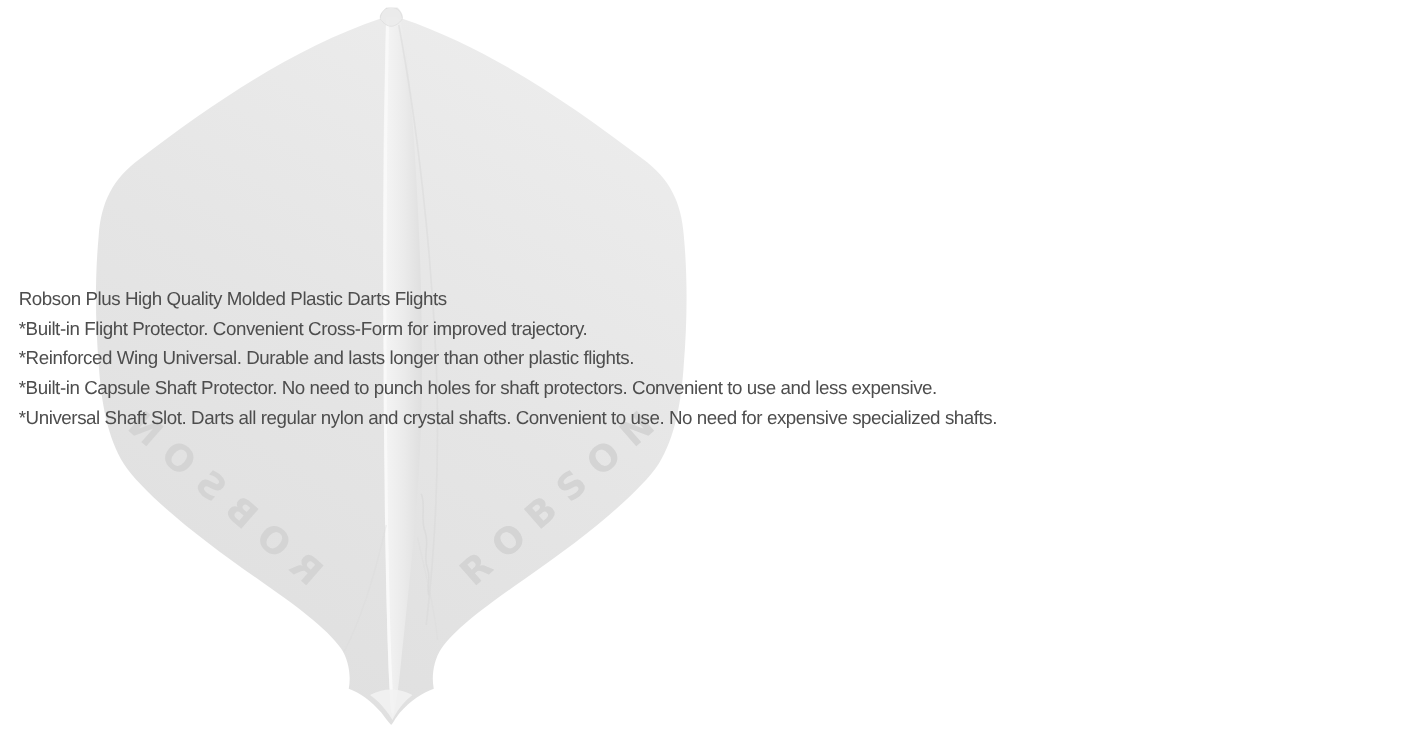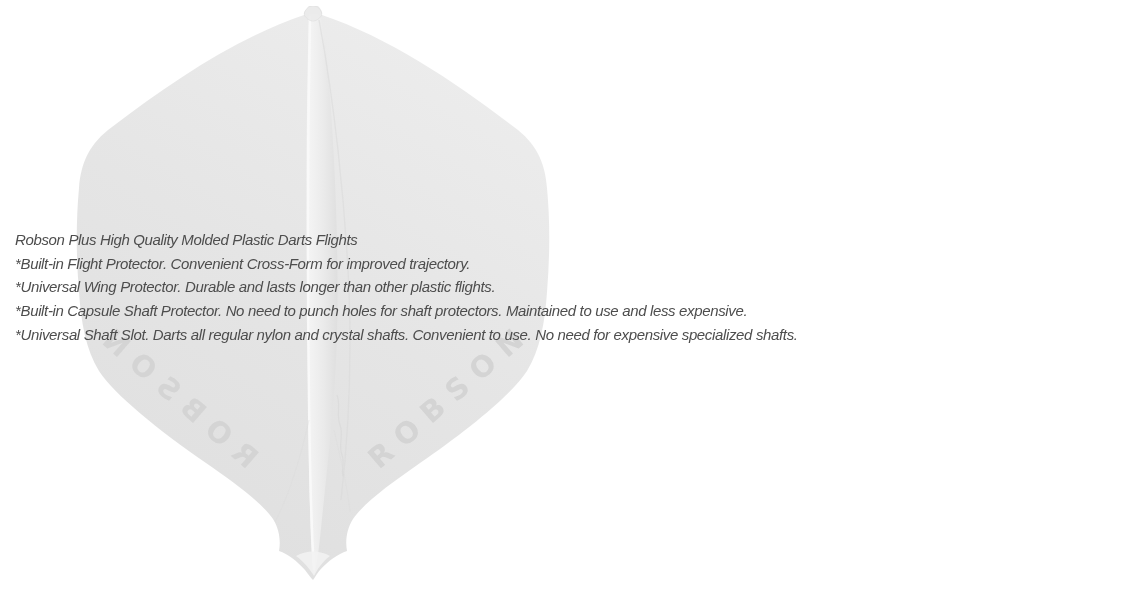--- a/index.html
+++ b/index.html
@@ -23,21 +23,21 @@
     position: absolute;
     left: 15px;
     top: 228px;
     z-index: 2;
     color: #4d4d4d;
     font-size: 15px;
     line-height: 23.7px;
     letter-spacing: -0.35px;
     white-space: nowrap;
   }
-  .description p { margin: 0; padding: 0; font-style: italic; }
+  .description p { margin: 0; padding: 0; }
   .molded-text {
     font-family: "DejaVu Sans", sans-serif;
     font-weight: bold;
   }
 </style>
 </head>
 <body>
 
 <div class="page">
 
@@ -109,18 +109,18 @@
 
         <path d="M 304 15 C 305 9 308 6 313 6 C 318 6 321 9 322 15
                  C 319 19 316 21 313 21 C 310 21 307 19 304 15 Z" fill="#ececec" stroke="#dedede" stroke-width="0.8" opacity="0.9"></path>
       </g>
     </svg>
   </div>
 
   <div class="description">
     <p>Robson Plus High Quality Molded Plastic Darts Flights</p>
     <p>*Built-in Flight Protector. Convenient Cross-Form for improved trajectory.</p>
-    <p>*Universal Wing Protector. Durable and lasts longer than other plastic flights.</p>
-    <p>*Built-in Capsule Shaft Protector. No need to punch holes for shaft protectors. Maintained to use and less expensive.</p>
+    <p>*Reinforced Wing Universal. Durable and lasts longer than other plastic flights.</p>
+    <p>*Built-in Capsule Shaft Protector. No need to punch holes for shaft protectors. Convenient to use and less expensive.</p>
     <p>*Universal Shaft Slot. Darts all regular nylon and crystal shafts. Convenient to use. No need for expensive specialized shafts.</p>
   </div>
 
 </div>
 
 </body></html>

